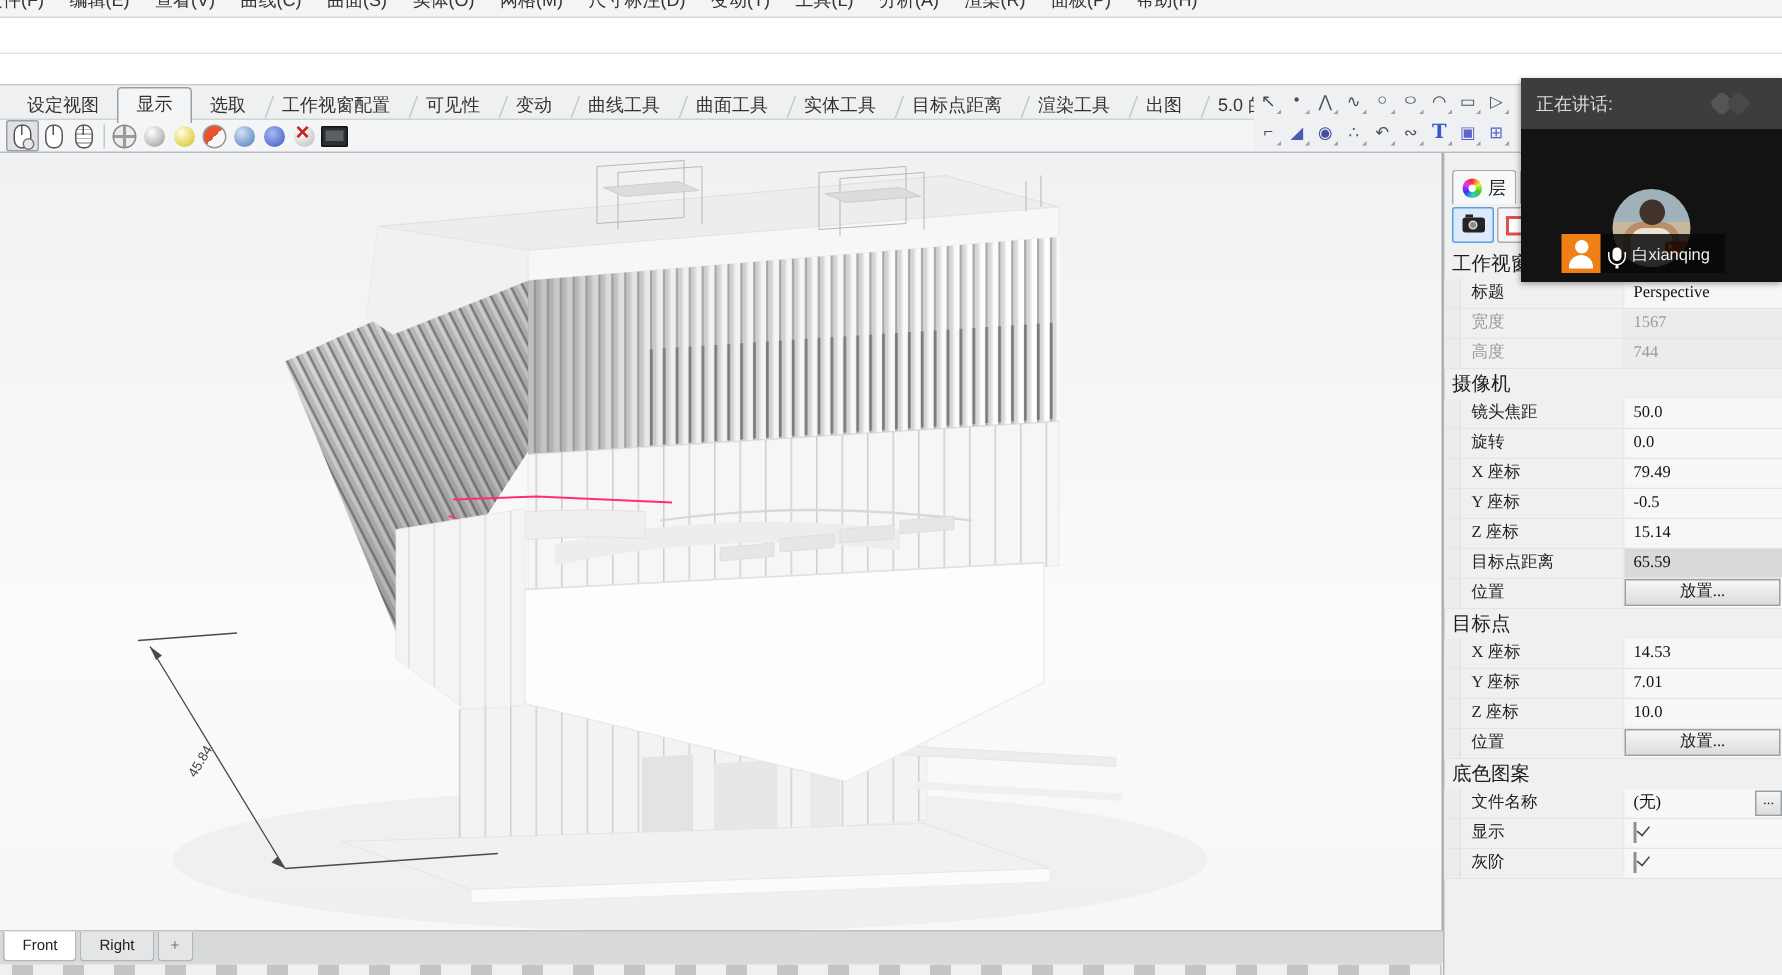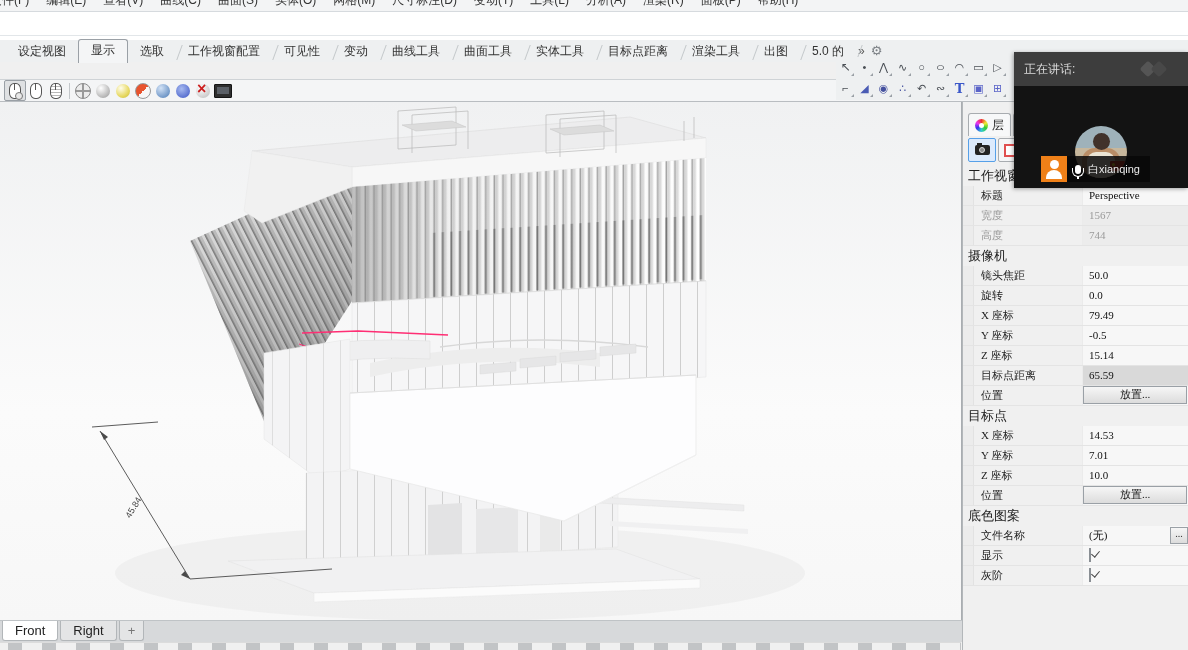--- a/index.html
+++ b/index.html
@@ -12,21 +12,21 @@
   .menubar{left:0;top:0;width:1188px;height:11px;background:#f3f4f5;border-bottom:1px solid #d6dade;overflow:hidden;}
   .menubar-inner{display:flex;gap:17px;white-space:nowrap;transform:translateY(-8px);padding-left:2px;margin-left:-12px;font-size:12px;color:#333;}
   .menu-item{cursor:default;}
 
   
   .cmdarea{left:0;top:12px;width:1188px;height:44px;background:#fff;border-bottom:1px solid #c9c9c9;}
   .cmdrow1{left:0;top:0;width:1188px;height:23px;background:#fff;border-bottom:1px solid #e2e6e9;}
   .cmdrow2{left:0;top:24px;width:1188px;height:20px;background:#fff;}
 
   
-  .ribbon{left:0;top:40px;width:1188px;height:22px;background:#eef0f1;}
+  .ribbon{left:0;top:59px;width:1188px;height:22px;background:#eef0f1;}
   .tabs{display:flex;align-items:flex-end;height:22px;padding-left:6px;}
   .tab{position:relative;height:21px;line-height:21px;padding:0 12px;color:#333;font-size:12px;cursor:default;}
   .tab::after{content:'';position:absolute;right:-4px;top:4px;height:15px;width:1px;background:#c3c7ca;transform:skewX(-20deg);}
   .tab.active{background:#f4f5f6;border:1px solid #9aa0a6;border-bottom:none;border-radius:3px 3px 0 0;z-index:3;margin-bottom:-1px;height:23px;}
   .tab.active::after{display:none;}
   .tab-chev{margin-left:2px;color:#555;line-height:22px;}
   .gear{margin-left:6px;color:#7a7f84;font-size:13px;line-height:22px;}
 
   
   .main-toolbar{left:836px;top:57px;width:178px;height:43px;background:#eef0f1;z-index:2;}
@@ -71,21 +71,21 @@
   .sph-off{background:radial-gradient(circle at 35% 30%,#fff,#b9b9b9);position:relative;}
   .sph-off::after{content:'×';position:absolute;left:1px;top:-4px;font-size:16px;font-weight:bold;color:#cc2020;}
   .ic-mon{width:16px;height:12px;background:#2e2e2e;border:1px solid #151515;border-radius:1px;position:relative;}
   .ic-mon::before{content:'';position:absolute;left:2px;top:2px;right:2px;bottom:3px;background:#5a5f66;}
 
   
   .viewport{left:0;top:101px;width:961px;height:519px;background:linear-gradient(#f0f1f2,#fbfbfb 60%,#f7f7f7);border-right:1px solid #a9adb1;overflow:hidden;}
 
   
   .vtabs{left:0;top:620px;width:961px;height:21px;background:#d7d9db;border-right:1px solid #a9adb1;border-top:1px solid #bfc3c6;display:flex;align-items:flex-start;padding-left:2px;}
-  .vtab{height:19px;line-height:19px;padding:0 12px;background:#e4e5e6;border:1px solid #b2b6b9;border-top:none;border-radius:0 0 3px 3px;margin-right:2px;font-size:13px;color:#222;}
+  .vtab{height:19px;line-height:19px;padding:0 12px;background:#e4e5e6;border:1px solid #b2b6b9;border-top:none;border-radius:0 0 3px 3px;margin-right:2px;font-size:10px;color:#222;}
   .vtab.active{background:#fff;}
   .vtab.add{padding:0 8px;color:#777;}
 
   
   .statusbar-cut{left:0;top:642px;width:961px;height:8px;background:#f0f0f0;background-image:repeating-linear-gradient(90deg,#f0f0f0 0 8px,#c2c4c6 8px 22px,#f0f0f0 22px 34px);border-top:1px solid #dcdcdc;}
 
   
   .panel{left:962px;top:101px;width:226px;height:549px;background:#f0f0f0;border-left:1px solid #b3b7ba;}
   .panel-tabs{position:absolute;top:12px;left:5px;display:flex;gap:2px;}
   .ptab{height:22px;display:flex;align-items:center;gap:4px;padding:0 6px;border:1px solid #a8acb0;border-bottom:none;border-radius:3px 3px 0 0;background:#f7f8f9;font-size:12px;}

